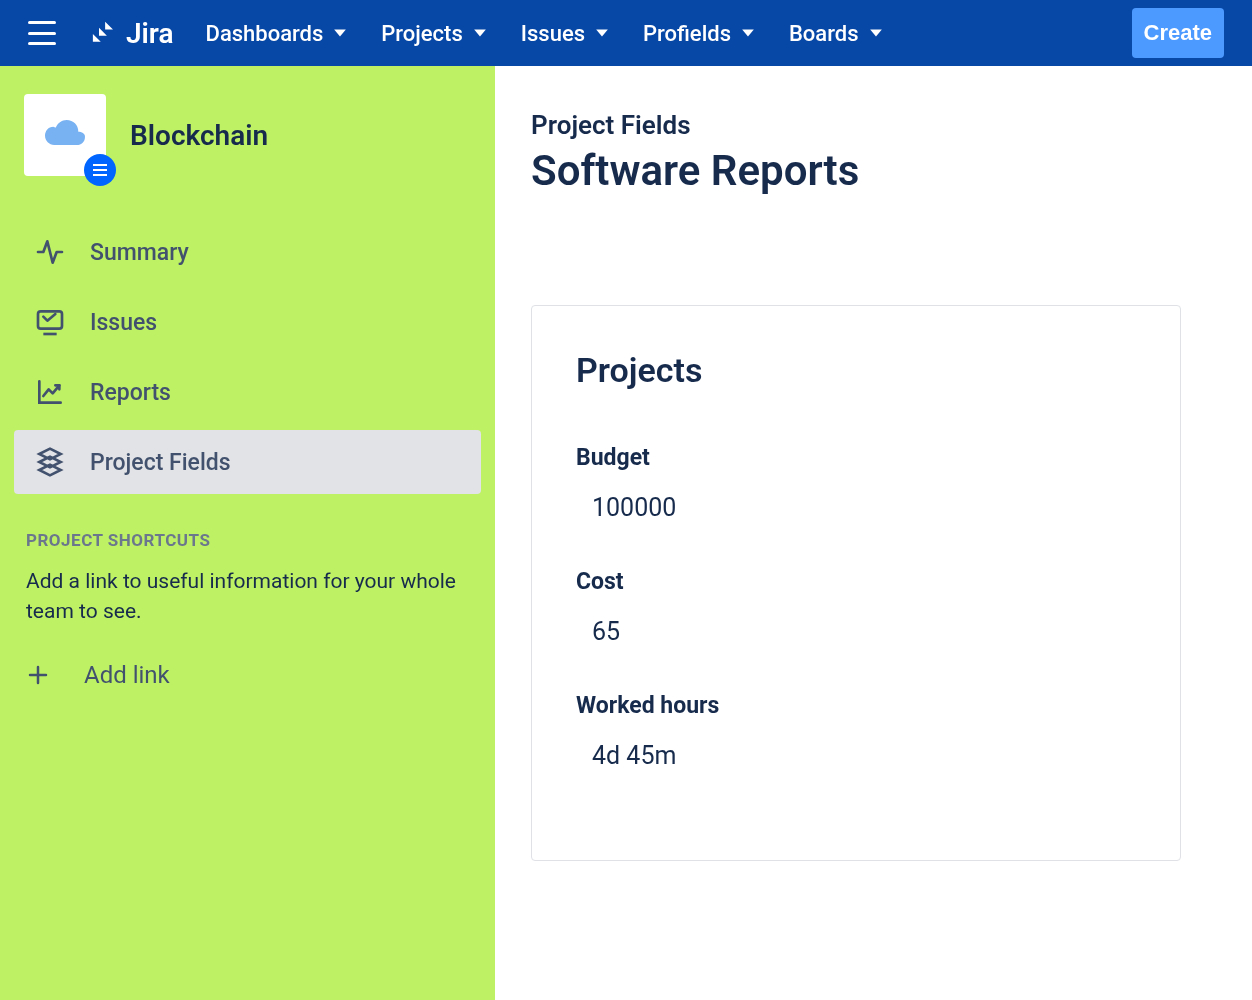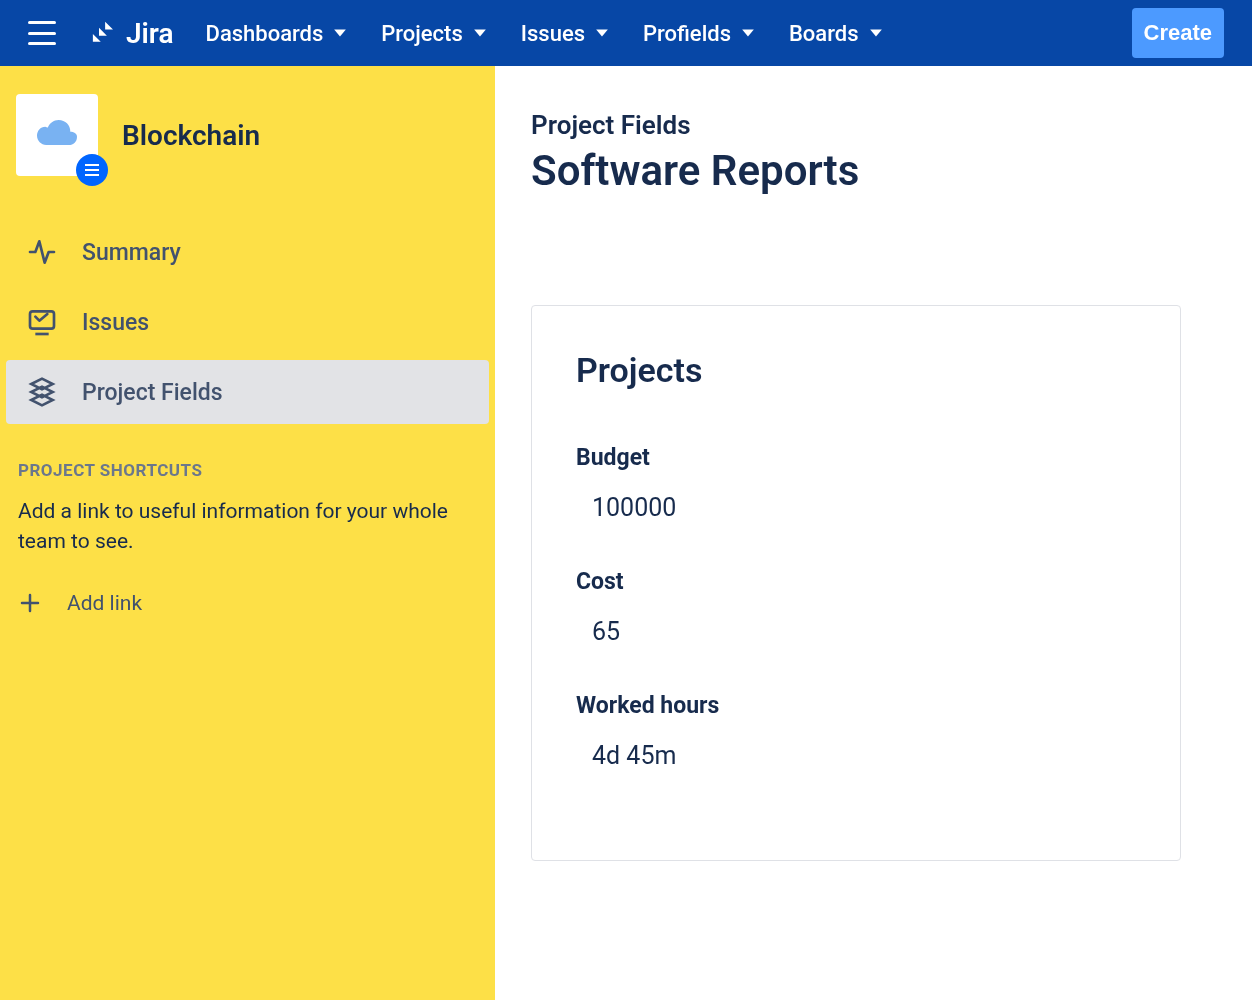--- a/index.html
+++ b/index.html
@@ -78,22 +78,22 @@
       font-weight: 600;
       border-radius: 4px;
       cursor: pointer;
     }
     .layout {
       display: flex;
       height: calc(1000px - 66px);
     }
     .sidebar {
       width: 495px;
-      background: #fde047;
-      padding: 28px 6px;
+      background: #bef264;
+      padding: 28px 14px;
     }
     .project-header {
       display: flex;
       align-items: center;
       gap: 24px;
       margin-bottom: 44px;
       padding-left: 10px;
     }
     .project-avatar {
       width: 82px;
@@ -193,22 +193,22 @@
     }
     .shortcuts-text {
       font-size: 21px;
       color: #172b4d;
       line-height: 1.45;
       margin-bottom: 28px;
     }
     .add-link {
       display: flex;
       align-items: center;
-      gap: 25px;
-      font-size: 21px;
+      gap: 34px;
+      font-size: 24px;
       color: #42526e;
       cursor: pointer;
       padding: 6px 0;
     }
     .plus-icon {
       width: 24px;
       height: 24px;
       stroke: #42526e;
       stroke-width: 2.5;
     }
@@ -332,20 +332,30 @@
       <div class="sidebar-item">
         <span class="sidebar-item-icon">
           <svg viewBox="0 0 24 24">
               <rect x="3" y="4" width="18" height="13" rx="2"></rect>
               <path d="M7 8 L10 11 L16 6" stroke-linecap="round" stroke-linejoin="round"></path>
               <line x1="7" y1="21" x2="17" y2="21"></line>
             </svg>
         </span>
         <span class="sidebar-item-label">Issues</span>
       </div>
+      <div class="sidebar-item">
+        <span class="sidebar-item-icon">
+          <svg viewBox="0 0 24 24">
+              <path d="M4 4 L4 20 L20 20" stroke-linecap="round"></path>
+              <path d="M7 15 L11 10 L14 13 L19 7" stroke-linecap="round" stroke-linejoin="round"></path>
+              <path d="M16 7 L19 7 L19 10" stroke-linecap="round" stroke-linejoin="round"></path>
+            </svg>
+        </span>
+        <span class="sidebar-item-label">Reports</span>
+      </div>
       <div class="sidebar-item active">
         <span class="sidebar-item-icon">
           <svg viewBox="0 0 24 24" fill="#42526e" stroke="none">
               <path d="M4 6 L12 2 L20 6 L12 10 Z M4 12 L12 8 L20 12 L12 16 Z M4 18 L12 14 L20 18 L12 22 Z"></path>
             </svg>
         </span>
         <span class="sidebar-item-label">Project Fields</span>
       </div>
     </nav>
 

